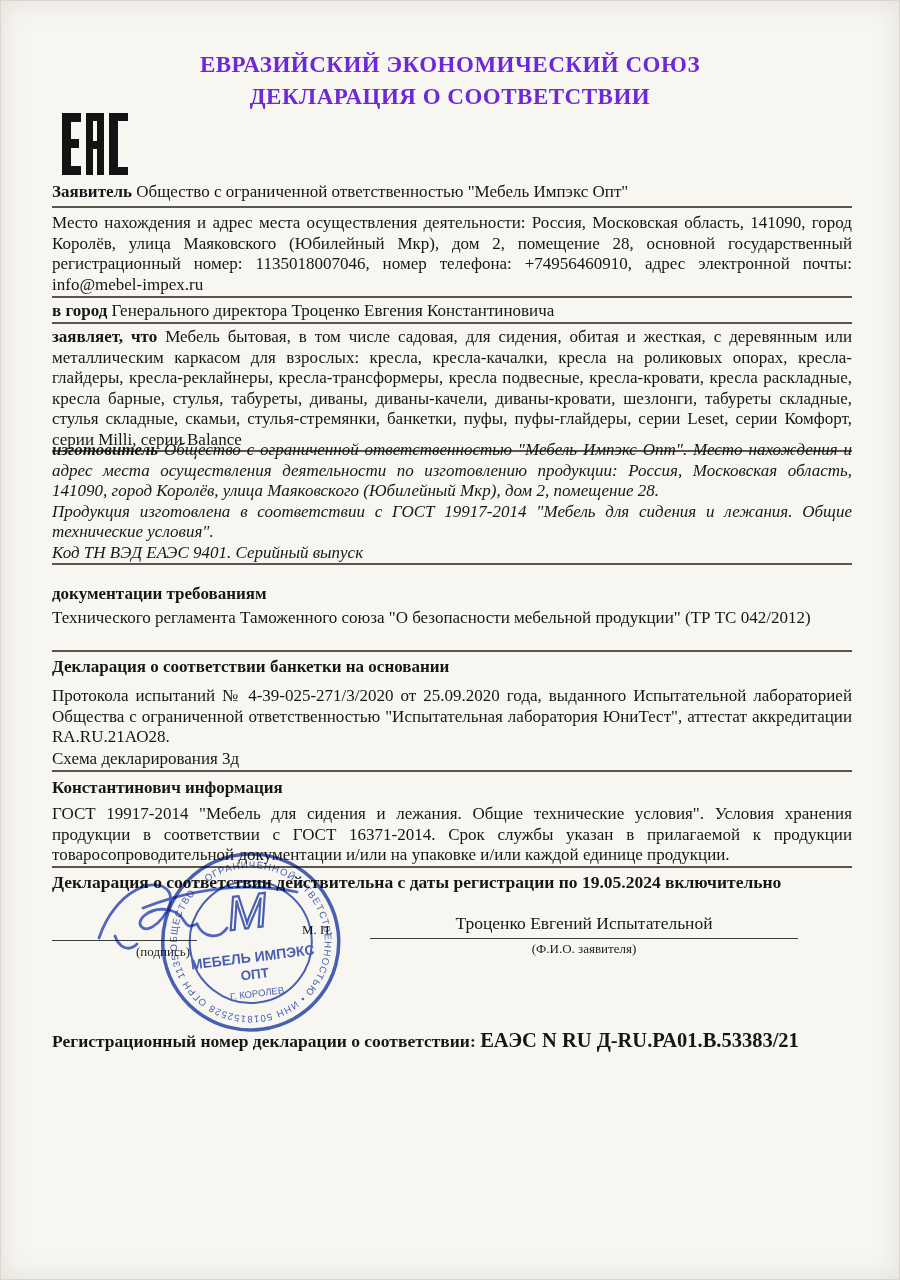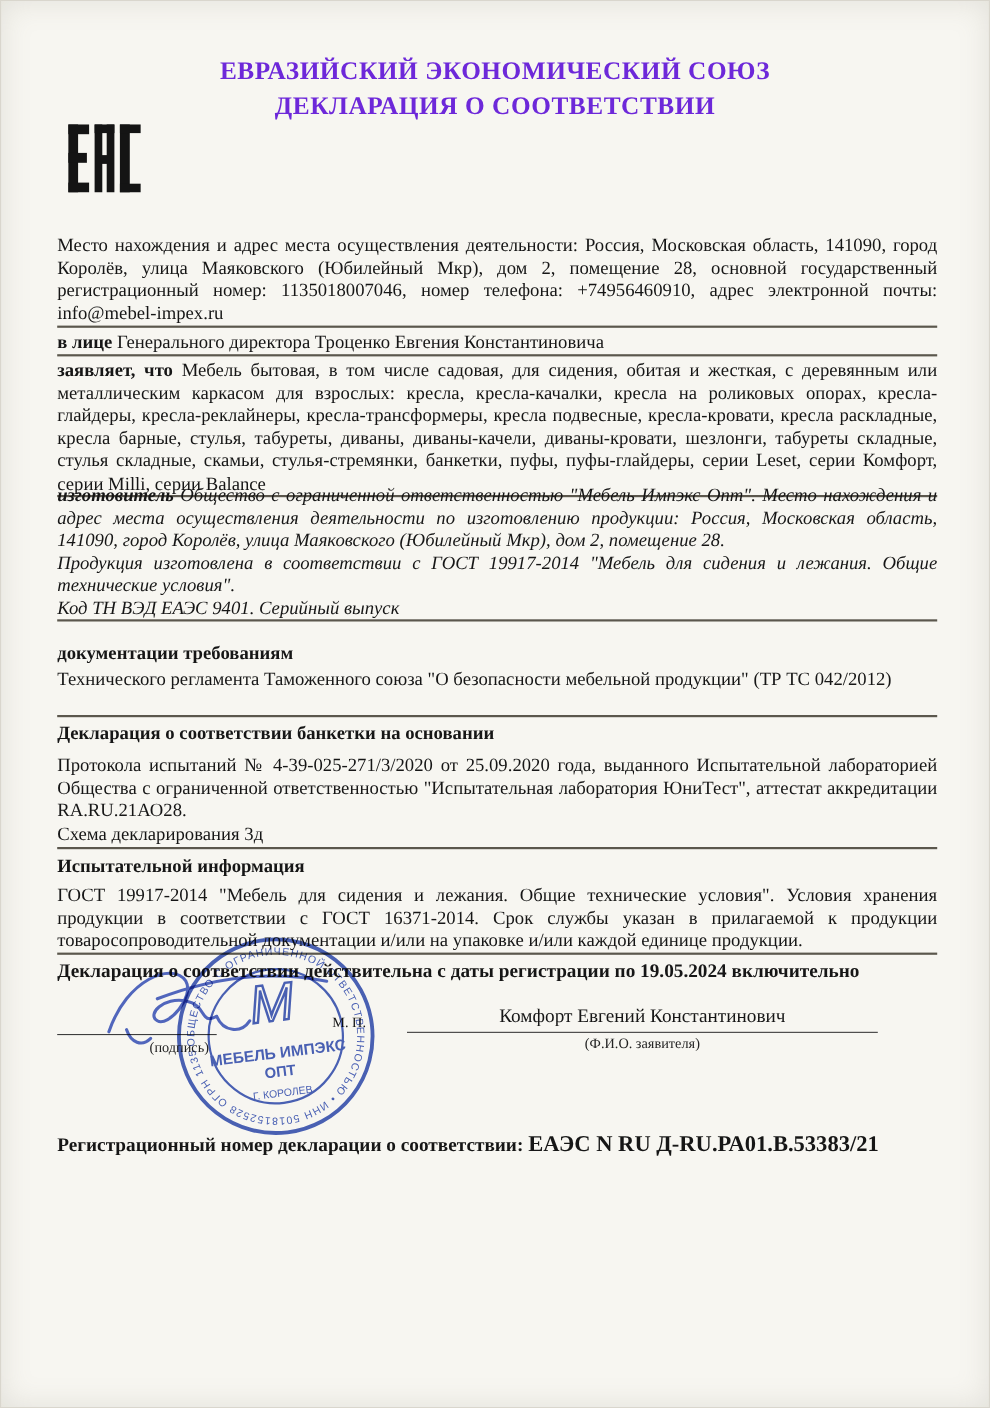--- a/index.html
+++ b/index.html
@@ -53,27 +53,31 @@
         <rect x="35" y="0" width="7" height="62"></rect>
         <rect x="24" y="0" width="18" height="8"></rect>
         <rect x="26" y="28" width="14" height="8"></rect>
         <rect x="47" y="0" width="9" height="62"></rect>
         <rect x="47" y="0" width="19" height="8"></rect>
         <rect x="47" y="54" width="19" height="8"></rect>
       </g>
     </svg>
   </div>
 
+  <div class="abs sec rule nojust" style="top:182px;min-height:24px;">
+    <span class="lead">Заявитель</span>
+    <span>Общество с ограниченной ответственностью "Мебель Импэкс Опт"</span>
+  </div>
 
   <div class="abs sec rule" style="top:213px;min-height:83px;">
     <span>Место нахождения и адрес места осуществления деятельности: Россия, Московская область, 141090, город Королёв, улица Маяковского (Юбилейный Мкр), дом 2, помещение 28, основной государственный регистрационный номер: 1135018007046, номер телефона: +74956460910, адрес электронной почты: info@mebel-impex.ru</span>
   </div>
 
   <div class="abs sec rule nojust" style="top:301px;min-height:20px;">
-    <span class="lead">в лице</span>
+    <span class="lead">в город</span>
     <span>Генерального директора Троценко Евгения Константиновича</span>
   </div>
 
   <div class="abs sec rule" style="top:327px;min-height:121px;">
     <span class="lead">заявляет, что</span>
     <span>Мебель бытовая, в том числе садовая, для сидения, обитая и жесткая, с деревянным или металлическим каркасом для взрослых: кресла, кресла-качалки, кресла на роликовых опорах, кресла-глайдеры, кресла-реклайнеры, кресла-трансформеры, кресла подвесные, кресла-кровати, кресла раскладные, кресла барные, стулья, табуреты, диваны, диваны-качели, диваны-кровати, шезлонги, табуреты складные, стулья складные, скамьи, стулья-стремянки, банкетки, пуфы, пуфы-глайдеры, серии Leset, серии Комфорт, серии Milli, серии Balance</span>
   </div>
 
   <div class="abs sec rule" style="top:440px;min-height:121px;font-style:italic;">
     <div>
@@ -87,32 +91,32 @@
   <div class="abs sec head" style="top:584px;">документации требованиям</div>
 
   <div class="abs sec rule" style="top:608px;min-height:42px;">Технического регламента Таможенного союза "О безопасности мебельной продукции" (ТР ТС 042/2012)</div>
 
   <div class="abs sec head" style="top:657px;">Декларация о соответствии банкетки на основании</div>
 
   <div class="abs sec" style="top:686px;">Протокола испытаний № 4-39-025-271/3/2020 от 25.09.2020 года, выданного Испытательной лабораторией Общества с ограниченной ответственностью "Испытательная лаборатория ЮниТест", аттестат аккредитации RA.RU.21АО28.</div>
 
   <div class="abs sec rule nojust" style="top:749px;min-height:21px;">Схема декларирования 3д</div>
 
-  <div class="abs sec head" style="top:778px;">Испытательной информация</div>
+  <div class="abs sec head" style="top:778px;">Константинович информация</div>
 
   <div class="abs sec rule" style="top:804px;min-height:60px;">ГОСТ 19917-2014 "Мебель для сидения и лежания. Общие технические условия". Условия хранения продукции в соответствии с ГОСТ 16371-2014. Срок службы указан в прилагаемой к продукции товаросопроводительной документации и/или на упаковке и/или каждой единице продукции.</div>
 
   <div class="abs sec head" style="top:872px;font-size:17.5px;">Декларация о соответствии  действительна с даты регистрации по 19.05.2024 включительно</div>
 
   <div class="abs sig-line" style="left:52px;top:940px;width:145px;"></div>
   <div class="abs small" style="left:118px;top:944px;width:90px;">(подпись)</div>
 
   <div class="abs" style="left:302px;top:922px;font-size:13px;">М. П.</div>
 
-  <div class="abs" style="left:370px;top:913px;width:428px;text-align:center;font-size:17.5px;">Комфорт Евгений Константинович</div>
+  <div class="abs" style="left:370px;top:913px;width:428px;text-align:center;font-size:17.5px;">Троценко Евгений Испытательной</div>
   <div class="abs sig-line" style="left:370px;top:938px;width:428px;"></div>
   <div class="abs small" style="left:370px;top:941px;width:428px;">(Ф.И.О. заявителя)</div>
 
   <div class="abs ink" style="left:155px;top:846px;transform:rotate(-7deg);opacity:.92;">
     <svg width="192" height="192" viewBox="0 0 192 192">
       <g stroke="#3b55b8" fill="none">
         <circle cx="96" cy="96" r="88" stroke-width="3.5"></circle>
         <circle cx="96" cy="96" r="61" stroke-width="2"></circle>
       </g>
       <defs>

